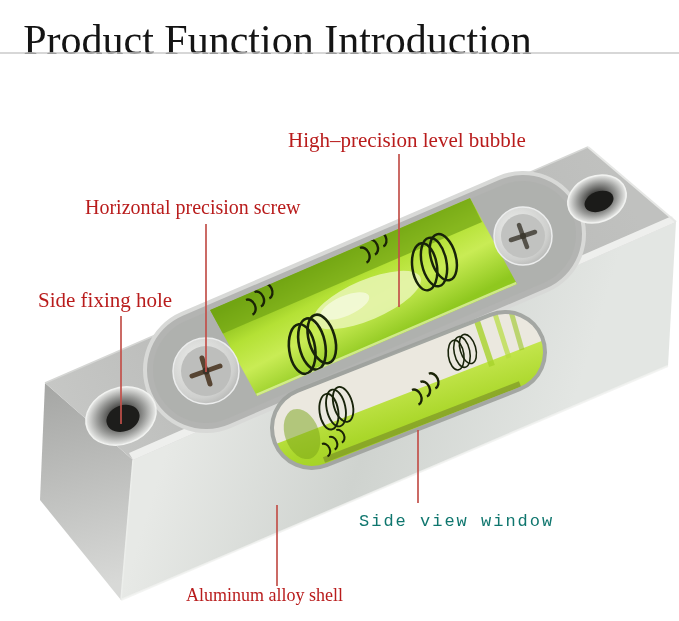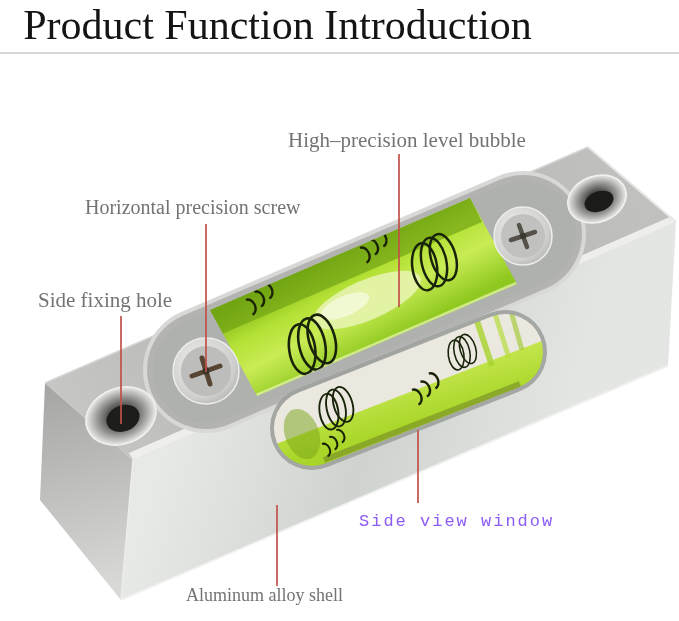--- a/index.html
+++ b/index.html
@@ -1,33 +1,33 @@
 <!DOCTYPE html>
 <html><head>
 <meta charset="utf-8">
 <style>
   html,body{margin:0;padding:0;}
   body{
     width:679px;height:621px;position:relative;background:#ffffff;overflow:hidden;
     font-family:"Liberation Serif", serif;color:#1c1c1c;
   }
   .title{
-    position:absolute;left:0;top:1px;width:555px;text-align:center;
+    position:absolute;left:0;top:16px;width:555px;text-align:center;
     font-size:42px;letter-spacing:0px;color:#141414;white-space:nowrap;
   }
   .divider{
     position:absolute;left:0;top:52px;width:679px;height:2px;background:#c9c9c9;opacity:.75;
   }
   .callout{
-    position:absolute;font-size:21px;color:#737373;white-space:nowrap;
+    position:absolute;font-size:21px;color:#b91c1c;white-space:nowrap;
   }
   #lbl-bubble{left:288px;top:128px;}
   #lbl-screw{left:85px;top:196px;font-size:20px;}
   #lbl-hole{left:38px;top:288px;}
-  #lbl-side{left:359px;top:512px;font-family:"Liberation Mono", monospace;font-size:17px;letter-spacing:2px;color:#8b5cf6;}
+  #lbl-side{left:359px;top:512px;font-family:"Liberation Mono", monospace;font-size:17px;letter-spacing:2px;color:#0f766e;}
   #lbl-shell{left:186px;top:585px;font-size:18px;}
   svg{position:absolute;left:0;top:0;}
 </style>
 </head>
 <body>
 
 <svg width="679" height="621" viewBox="0 0 679 621">
   <defs>
     <linearGradient id="gTop" gradientUnits="userSpaceOnUse" x1="80" y1="440" x2="600" y2="150">
       <stop offset="0" stop-color="#c6c7c5"></stop>

